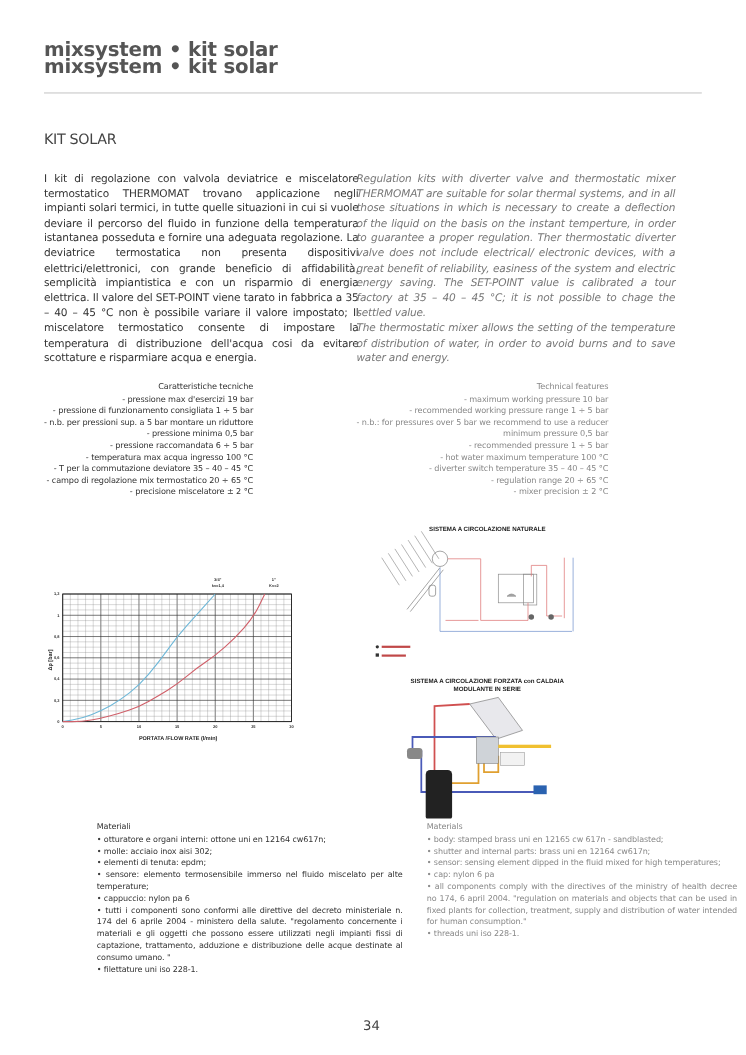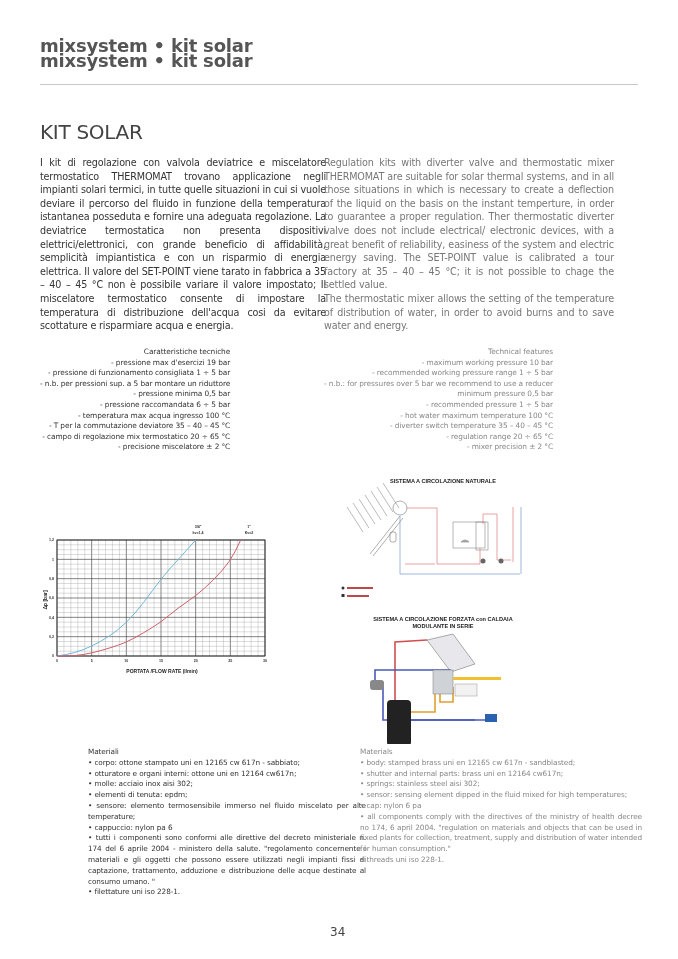--- a/index.html
+++ b/index.html
@@ -1,28 +1,28 @@
 <!DOCTYPE html>
 <html><head>
 <meta charset="utf-8">
 <style>
   html,body{margin:0;padding:0;background:#fff;}
   body{width:678px;height:959px;position:relative;overflow:hidden;font-family:"DejaVu Sans",sans-serif;color:#333;}
   .hdr{position:absolute;left:40px;top:38px;font-size:18px;font-weight:bold;color:#555;line-height:15px;letter-spacing:-0.2px;}
   .rule{position:absolute;left:40px;top:84px;width:598px;height:1px;background:#c8c8c8;}
-  .title{position:absolute;left:40px;top:120px;font-size:20px;color:#444;letter-spacing:-0.3px;}
+  .title{position:absolute;left:40px;top:120px;font-size:13px;color:#444;letter-spacing:-0.3px;}
   .para{position:absolute;top:156px;width:286px;font-size:9.6px;line-height:13.6px;text-align:justify;letter-spacing:-0.15px;}
   .para.it{left:40px;color:#333;}
-  .para.en{left:324px;width:290px;color:#777;}
+  .para.en{left:324px;width:290px;color:#777;font-style:italic;}
   .specs{position:absolute;top:347px;font-size:7.4px;line-height:10.6px;letter-spacing:-0.1px;text-align:right;}
   .specs.it{left:40px;color:#333;}
   .specs.en{left:324px;color:#888;}
   .mat{position:absolute;top:747px;font-size:7.3px;line-height:10.8px;text-align:justify;letter-spacing:-0.1px;margin-left:48px;}
   .mat.it{left:40px;width:278px;color:#333;}
-  .mat.en{left:312px;width:282px;color:#888;}
+  .mat.en{left:340px;width:282px;color:#888;}
   .pg{position:absolute;left:330px;top:925px;font-size:12px;color:#444;}
   .chart{position:absolute;left:30px;top:515px;width:260px;height:165px;}
   .diag1{position:absolute;left:335px;top:472px;width:195px;height:130px;}
   .diag2{position:absolute;left:335px;top:612px;width:195px;height:132px;}
   .diag-title{font-family:"Liberation Sans",sans-serif;font-weight:bold;font-size:5.6px;fill:#222;}
   .tick{font-family:"Liberation Sans",sans-serif;font-size:3.6px;fill:#333;font-weight:bold;}
   .axlbl{font-family:"Liberation Sans",sans-serif;font-size:5px;fill:#222;font-weight:bold;}
 </style>
 </head>
 <body>
@@ -224,34 +224,32 @@
       <rect x="120" y="72" width="22" height="12" fill="#f2f2f2" stroke="#999" stroke-width="0.5"></rect>
     </g>
   <rect x="118" y="65" width="48" height="3" fill="#f0c030"></rect>
   <g>
       <rect x="150" y="102" width="12" height="8" fill="#2a62b0"></rect>
     </g>
 </svg>
 
 <div class="mat it">
   <div>Materiali</div>
-  <div>• corpo: ottone stampato uni en 12165 cw 617n - sabbiato;</div>
   <div>• otturatore e organi interni: ottone uni en 12164 cw617n;</div>
   <div>• molle: acciaio inox aisi 302;</div>
   <div>• elementi di tenuta: epdm;</div>
   <div>• sensore: elemento termosensibile immerso nel fluido miscelato per alte temperature;</div>
   <div>• cappuccio: nylon pa 6</div>
   <div>• tutti i componenti sono conformi alle direttive del decreto ministeriale n. 174 del 6 aprile 2004 - ministero della salute. "regolamento concernente i materiali e gli oggetti che possono essere utilizzati negli impianti fissi di captazione, trattamento, adduzione e distribuzione delle acque destinate al consumo umano. "</div>
   <div>• filettature uni iso 228-1.</div>
 </div>
 
 <div class="mat en">
   <div>Materials</div>
   <div>• body: stamped brass uni en 12165 cw 617n - sandblasted;</div>
   <div>• shutter and internal parts: brass uni en 12164 cw617n;</div>
-  <div>• springs: stainless steel aisi 302;</div>
   <div>• sensor: sensing element dipped in the fluid mixed for high temperatures;</div>
   <div>• cap: nylon 6 pa</div>
   <div>• all components comply with the directives of the ministry of health decree no 174, 6 april 2004. "regulation on materials and objects that can be used in fixed plants for collection, treatment, supply and distribution of water intended for human consumption."</div>
   <div>• threads uni iso 228-1.</div>
 </div>
 
 <div class="pg">34</div>
 
 </body></html>

